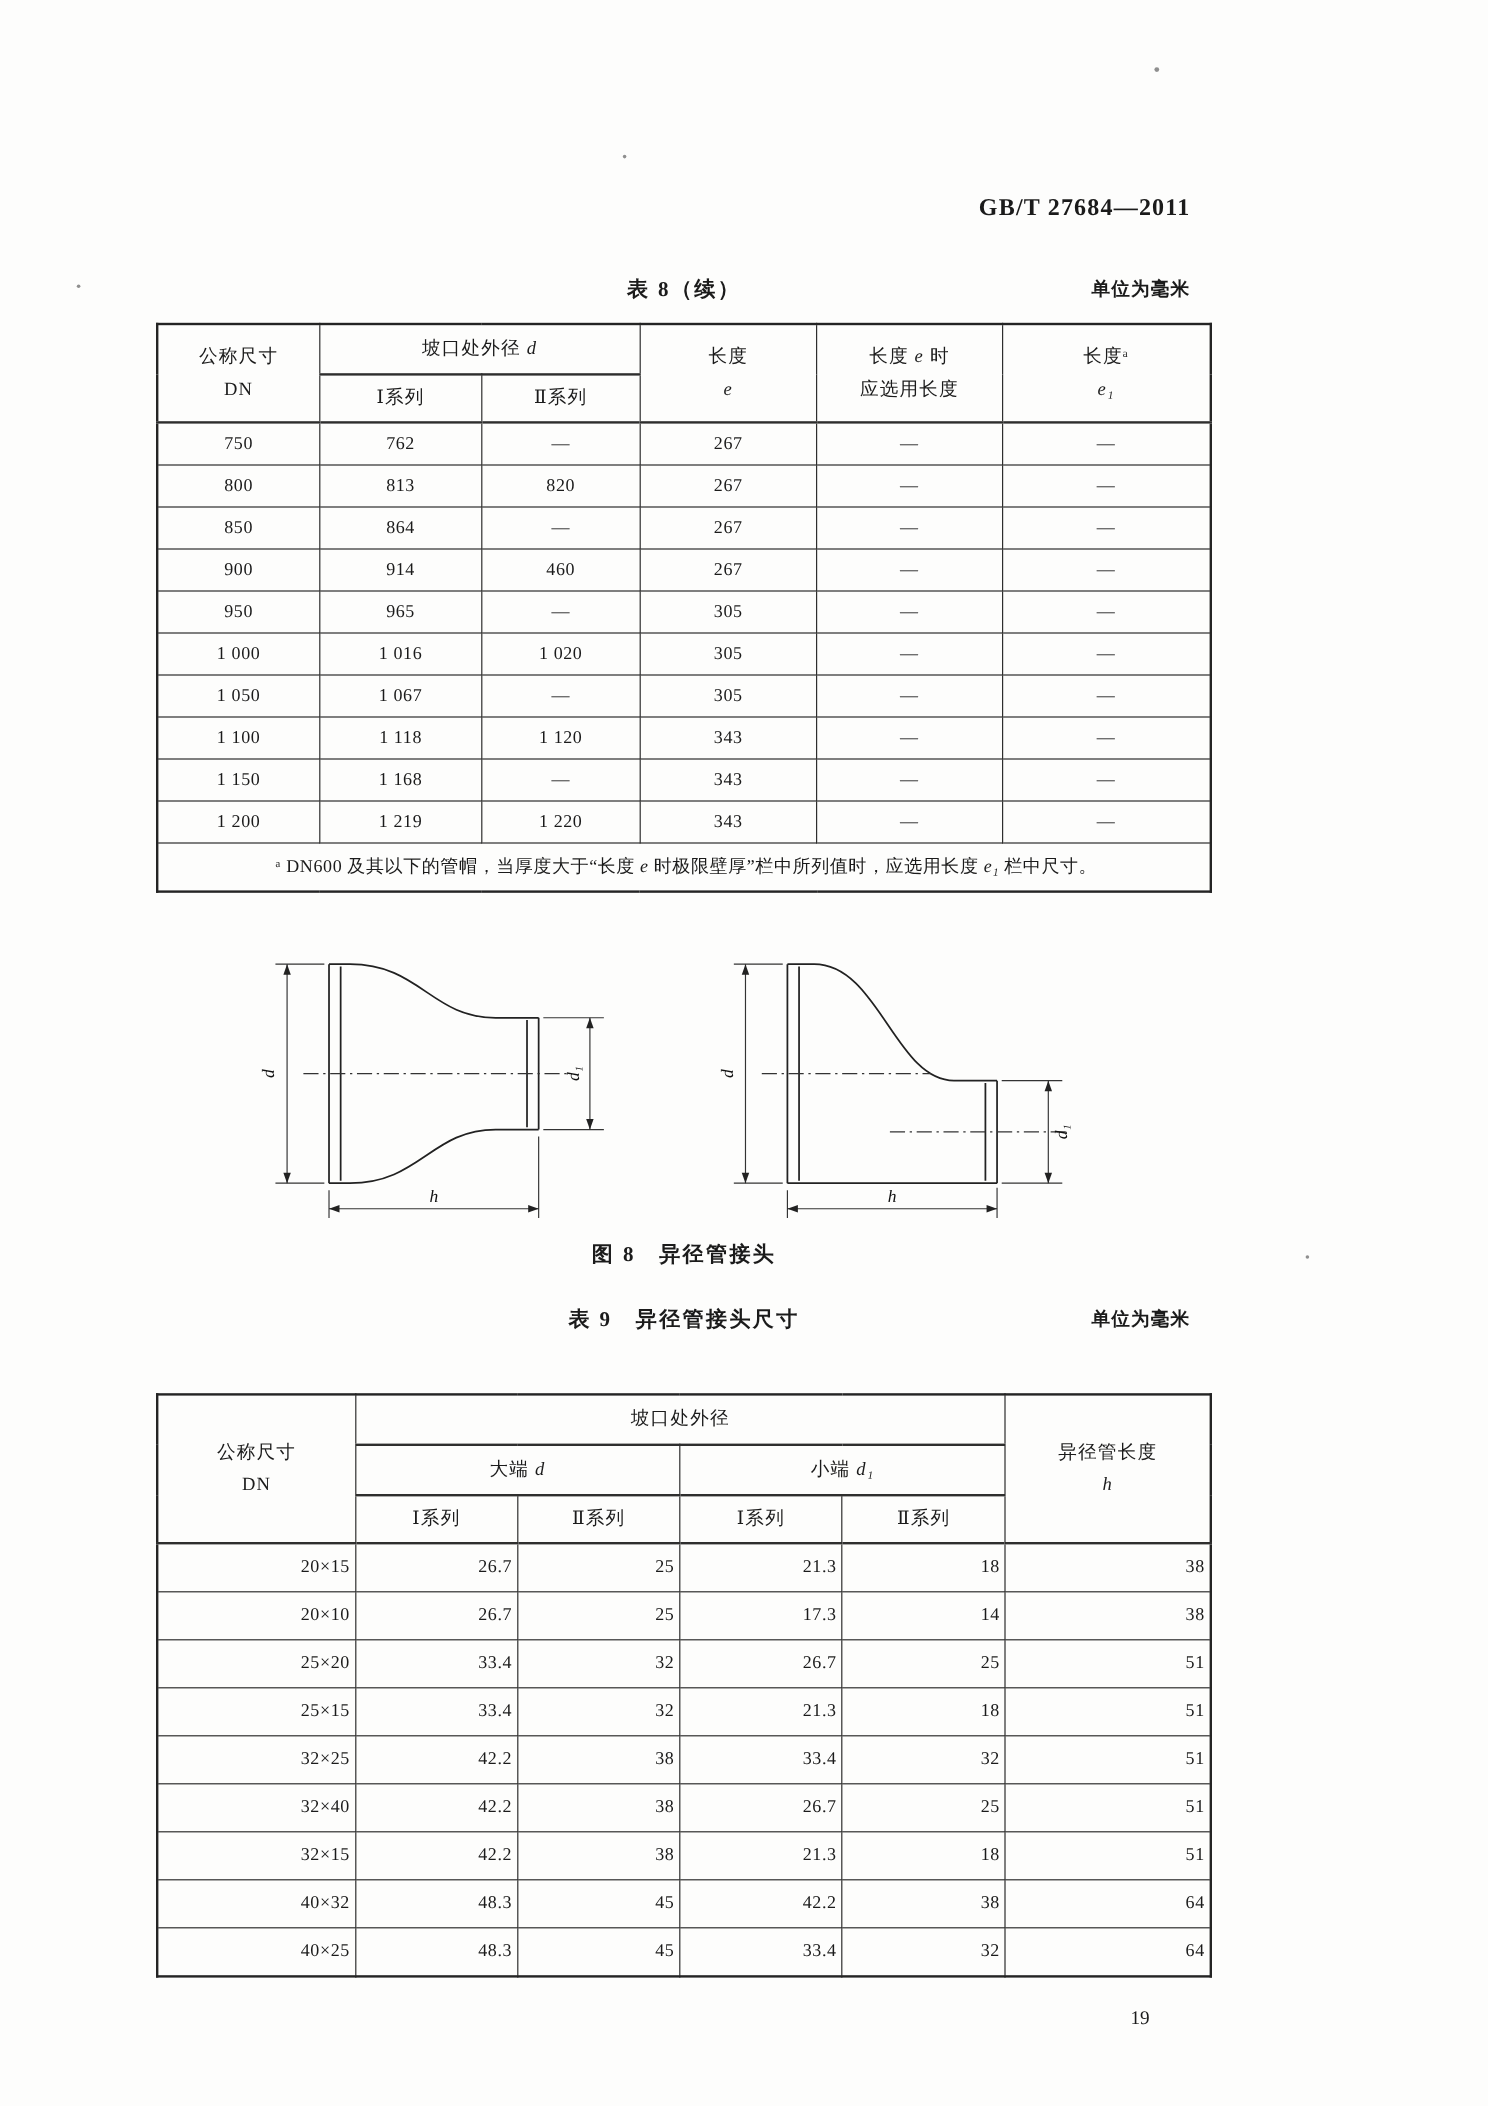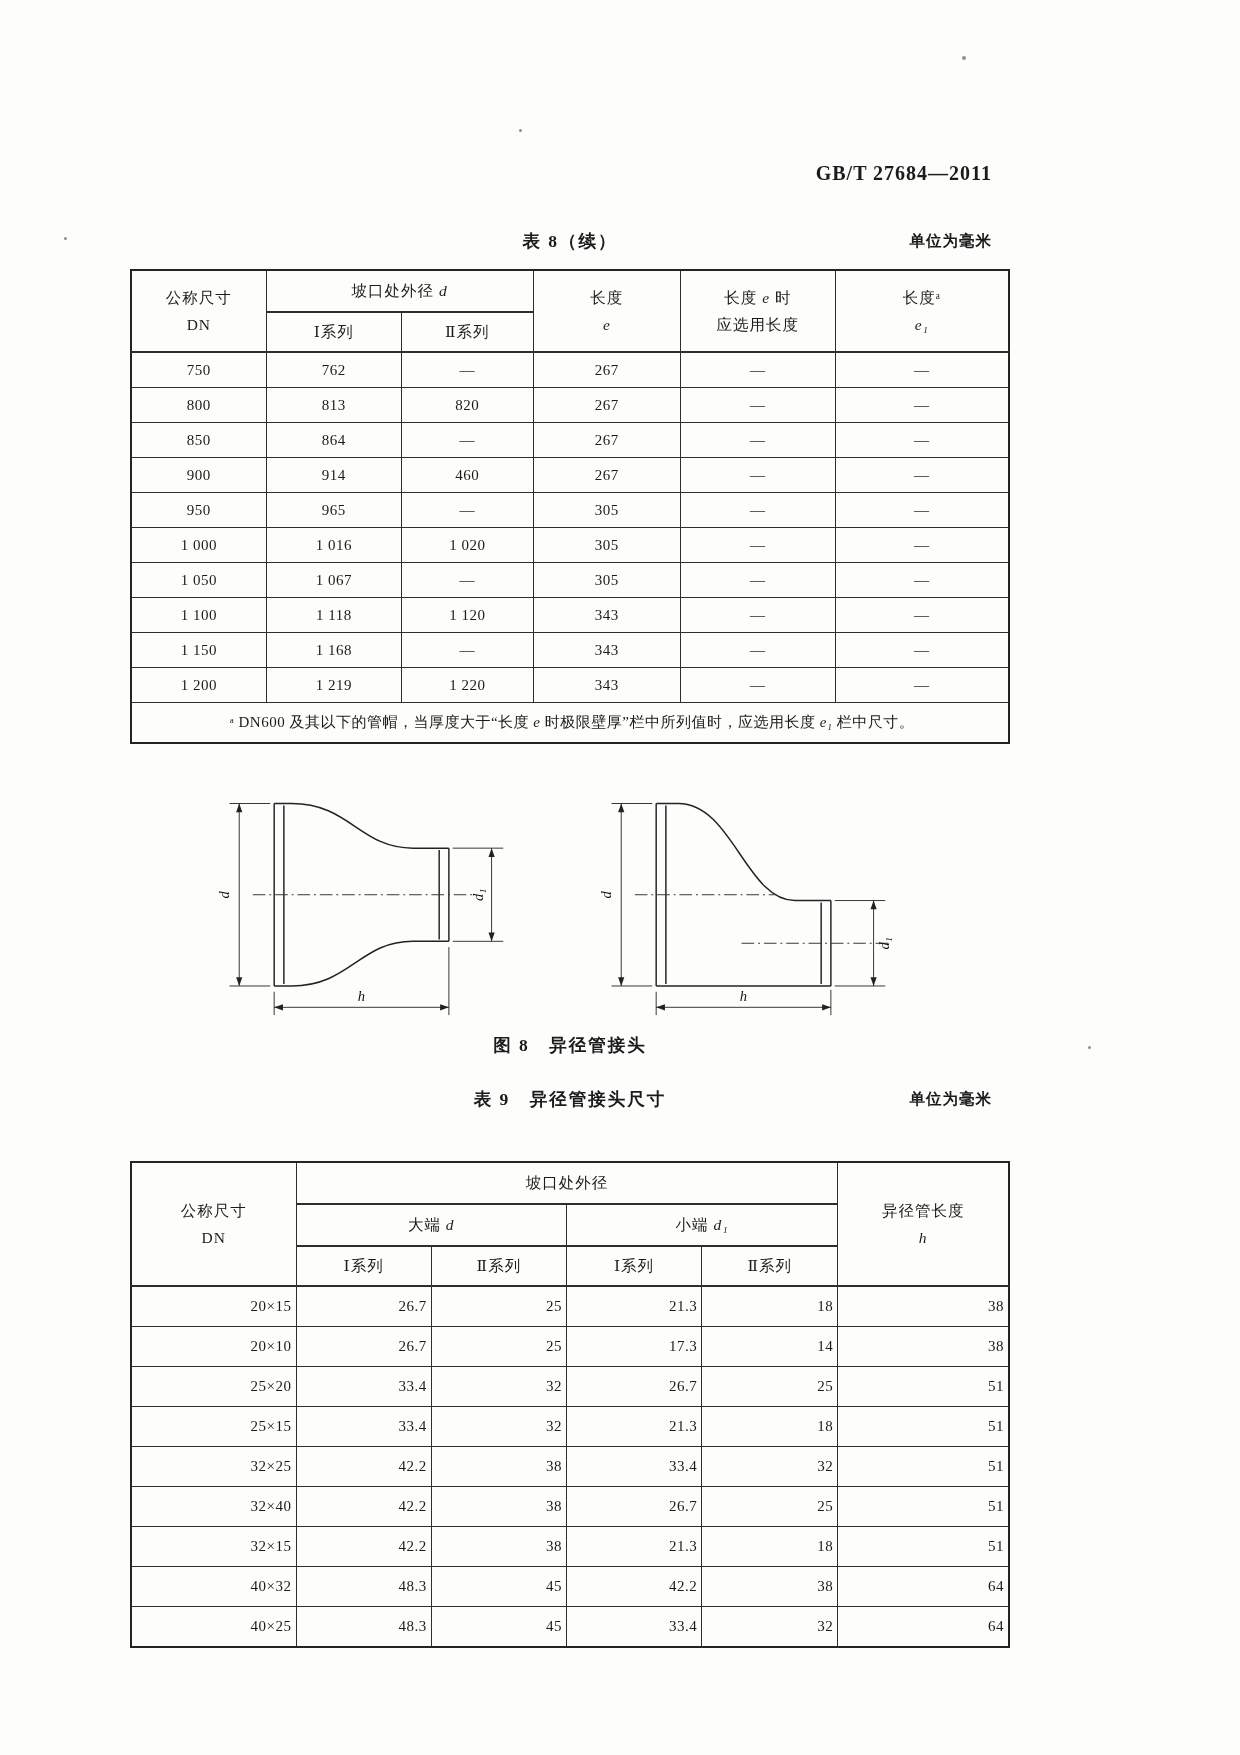--- a/index.html
+++ b/index.html
@@ -403,15 +403,16 @@
             <td>40×25</td>
             <td>48.3</td>
             <td>45</td>
             <td>33.4</td>
             <td>32</td>
             <td>64</td>
           </tr>
         </tbody>
     </table>
 
+    <div class="page-number">19</div>
 
   </div>
 </div>
 
 </body></html>

